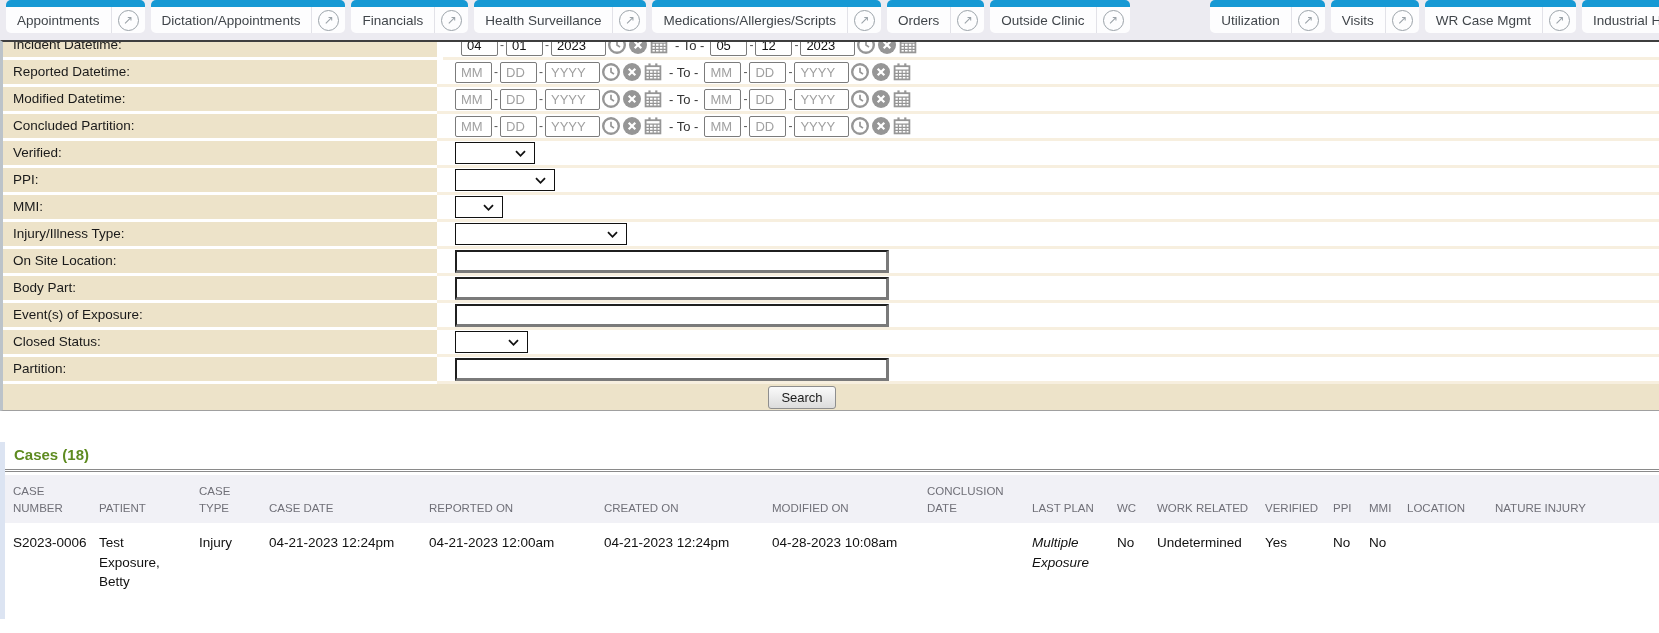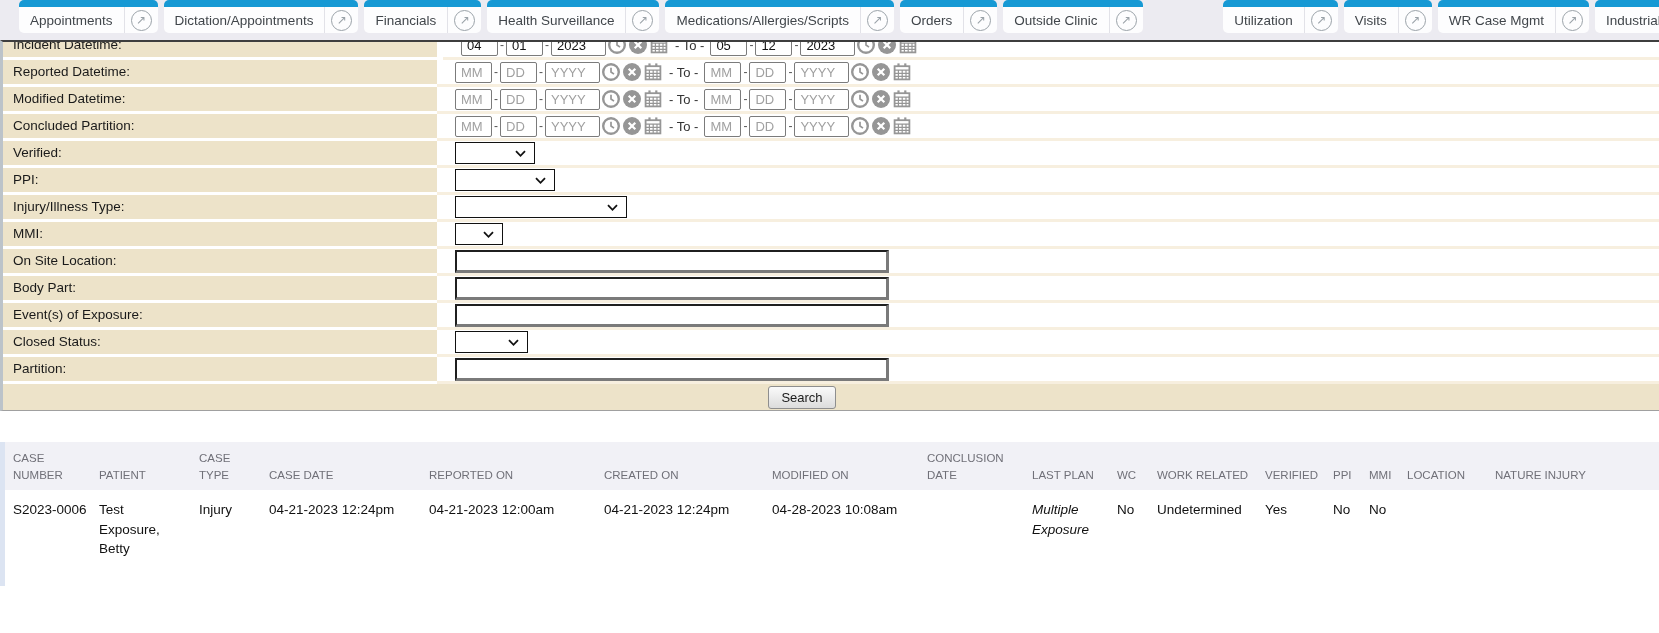--- a/index.html
+++ b/index.html
@@ -6,21 +6,21 @@
     --accent_blue:#1699d4;
     --label_beige:#ede3c9;
     --sep_beige:#f7efdf;
     --cases_green:#5e8b20;
   }
   *{box-sizing:border-box;margin:0;padding:0;}
   html,body{width:1659px;height:633px;overflow:hidden;background:#fff;
     font-family:"Liberation Sans", sans-serif;color:#1a1a1a;}
 
   
-  .tabbar{height:40px;background:#ecebf1;display:flex;gap:6px;padding-left:19px;
+  .tabbar{height:40px;background:#ecebf1;display:flex;gap:6px;padding-left:6px;
     align-items:flex-start;white-space:nowrap;}
   .tab{display:flex;flex-direction:column;border-radius:5px;overflow:hidden;flex:0 0 auto;cursor:pointer;}
   .tab-top{height:7px;background:var(--accent_blue);}
   .tab-body{height:26px;background:#fdfdfe;display:flex;align-items:center;}
   .tab-label{padding:0 11px;font-size:13.5px;color:#41464b;}
   .tab-iconbox{width:34px;height:100%;display:flex;align-items:center;justify-content:center;
     border-left:1px solid #e2e2e8;}
   .popout{width:21px;height:21px;border:1.5px solid #9aa2a8;border-radius:50%;
     color:#9aa2a8;font-size:12px;line-height:18px;text-align:center;display:block;}
   .tab.selected{background:var(--accent_blue);border-radius:5px;margin-top:44px;}
@@ -443,42 +443,42 @@
     <div class="finput">
         <span class="sel w-ppi">
           <svg width="11" height="8" viewBox="0 0 11 8">
             <path d="M1 1.2l4.5 4.6L10 1.2" stroke="#111" stroke-width="1.8" fill="none"></path>
           </svg>
         </span>
       </div>
   </div>
 
   <div class="frow">
+    <div class="flabel">MMI:</div>
+    <div class="finput">
+        <span class="sel w-mmi">
+          <svg width="11" height="8" viewBox="0 0 11 8">
+            <path d="M1 1.2l4.5 4.6L10 1.2" stroke="#111" stroke-width="1.8" fill="none"></path>
+          </svg>
+        </span>
+      </div>
+  </div>
+
+  <div class="frow">
     <div class="flabel">Injury/Illness Type:</div>
     <div class="finput">
         <span class="sel w-injury">
           <svg width="11" height="8" viewBox="0 0 11 8">
             <path d="M1 1.2l4.5 4.6L10 1.2" stroke="#111" stroke-width="1.8" fill="none"></path>
           </svg>
         </span>
       </div>
   </div>
 
   <div class="frow">
-    <div class="flabel">MMI:</div>
-    <div class="finput">
-        <span class="sel w-mmi">
-          <svg width="11" height="8" viewBox="0 0 11 8">
-            <path d="M1 1.2l4.5 4.6L10 1.2" stroke="#111" stroke-width="1.8" fill="none"></path>
-          </svg>
-        </span>
-      </div>
-  </div>
-
-  <div class="frow">
     <div class="flabel">On Site Location:</div>
     <div class="finput">
         <input class="tin" style="">
       </div>
   </div>
 
 
   <div class="frow">
     <div class="flabel">Body Part:</div>
     <div class="finput">
@@ -510,20 +510,21 @@
         <input class="tin" style="">
       </div>
   </div>
 </div>
 
 <div class="search-row">
   <button class="search-btn">Search</button>
 </div>
 
 <div class="cases">
+  <div class="cases-title">Cases (18)</div>
   <table class="cases-table">
     <colgroup>
       <col style="width:94px">
         <col style="width:100px">
         <col style="width:70px">
         <col style="width:160px">
       <col style="width:175px">
         <col style="width:168px">
         <col style="width:155px">
         <col style="width:105px">

